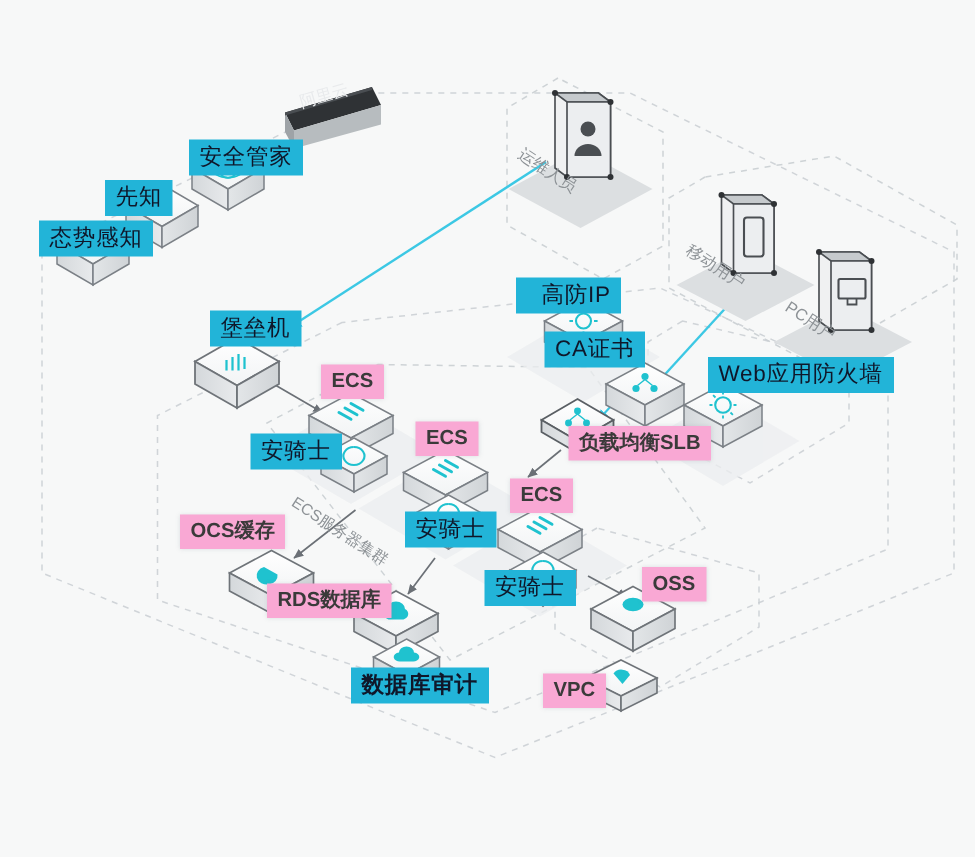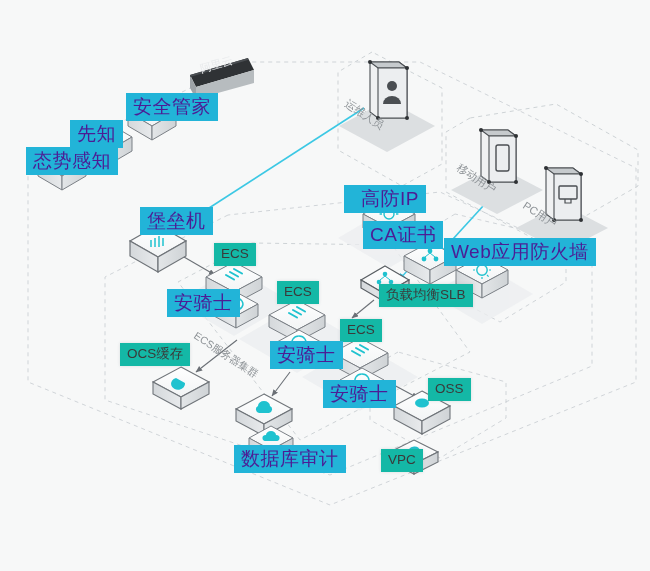--- a/index.html
+++ b/index.html
@@ -14,28 +14,29 @@
   svg.layer{position:absolute;left:0;top:0;width:650px;height:571px;}
   .lbl{
     position:absolute;
     white-space:nowrap;
     font-size:12.5px;
     line-height:1;
     padding:4px 7px 5px 7px;
     box-sizing:border-box;
   }
   .lbl.cyan{
-    background:#22b4d8;color:#4c1d95;
-    font-size:19px;
+    background:#22b4d8;color:#0f172a;
+    font-size:15px;
     letter-spacing:.5px;
   }
   .lbl.white{
-    background:#14b8a6;color:#3a3a3a;
+    background:#f9a8d4;color:#3a3a3a;
     box-shadow:0 0 3px rgba(120,130,140,.22);
     font-size:13.5px;
+    font-weight:bold;
   }
   .lbl.plain{
     background:transparent;color:#8d9296;
     font-size:11px;
     padding:0;
   }
   .rot-a{transform:rotate(33deg);transform-origin:left top;}
 </style>
 </head>
 <body>
@@ -345,32 +346,33 @@
   <div class="lbl cyan" style="left:70px;top:120px;">先知</div>
   <div class="lbl cyan" style="left:126px;top:93px;">安全管家</div>
   <div class="lbl cyan" style="left:120px;top:207px;margin-left:20px;">堡垒机</div>
 
   <div class="lbl plain rot-a" style="left:349px;top:98px;">运维人员</div>
   <div class="lbl plain rot-a" style="left:461px;top:162px;">移动用户</div>
   <div class="lbl plain rot-a" style="left:527px;top:200px;">PC用户</div>
 
   <div class="lbl cyan" style="left:344px;top:185px;padding-left:17px;">高防IP</div>
   <div class="lbl cyan" style="left:363px;top:221px;">CA证书</div>
-  <div class="lbl cyan" style="left:444px;top:238px;">Web应用防火墙</div>
+  <div class="lbl cyan" style="left:472px;top:238px;">Web应用防火墙</div>
   <div class="lbl white" style="left:379px;top:284px;">负载均衡SLB</div>
 
   <div class="lbl white" style="left:214px;top:243px;">ECS</div>
   <div class="lbl white" style="left:277px;top:281px;">ECS</div>
   <div class="lbl white" style="left:340px;top:319px;">ECS</div>
 
   <div class="lbl cyan" style="left:167px;top:289px;">安骑士</div>
   <div class="lbl cyan" style="left:270px;top:341px;">安骑士</div>
   <div class="lbl cyan" style="left:323px;top:380px;">安骑士</div>
 
   <div class="lbl white" style="left:120px;top:343px;">OCS缓存</div>
-  <div class="lbl cyan" style="left:234px;top:445px;">数据库审计</div>
+  <div class="lbl white" style="left:178px;top:389px;">RDS数据库</div>
+  <div class="lbl cyan" style="left:234px;top:445px;font-weight:bold;">数据库审计</div>
   <div class="lbl white" style="left:428px;top:378px;">OSS</div>
-  <div class="lbl white" style="left:381px;top:449px;">VPC</div>
+  <div class="lbl white" style="left:362px;top:449px;">VPC</div>
 
   <div class="lbl plain rot-a" style="left:198px;top:330px;font-size:10.5px;">ECS服务器集群</div>
 
   <div class="lbl plain" style="left:199px;top:64px;color:#e8eaec;font-size:11px;transform:rotate(-16deg);transform-origin:left top;">阿里云</div>
 </div>
 
 </body></html>

